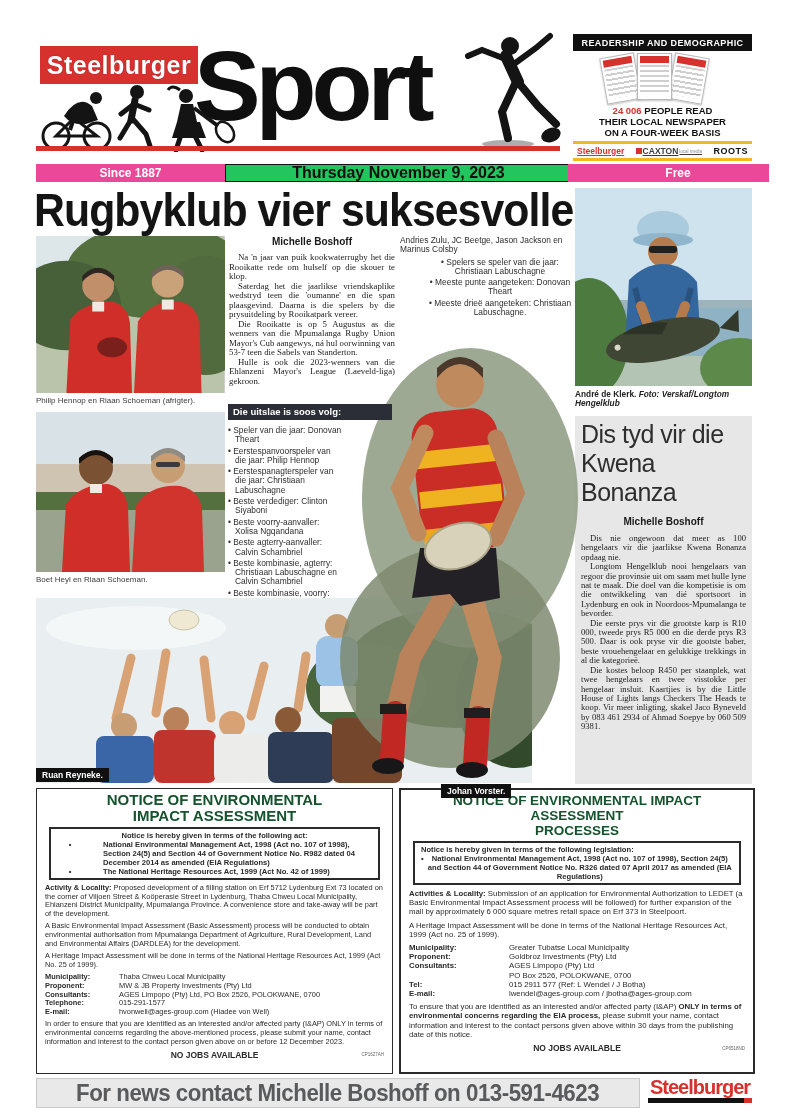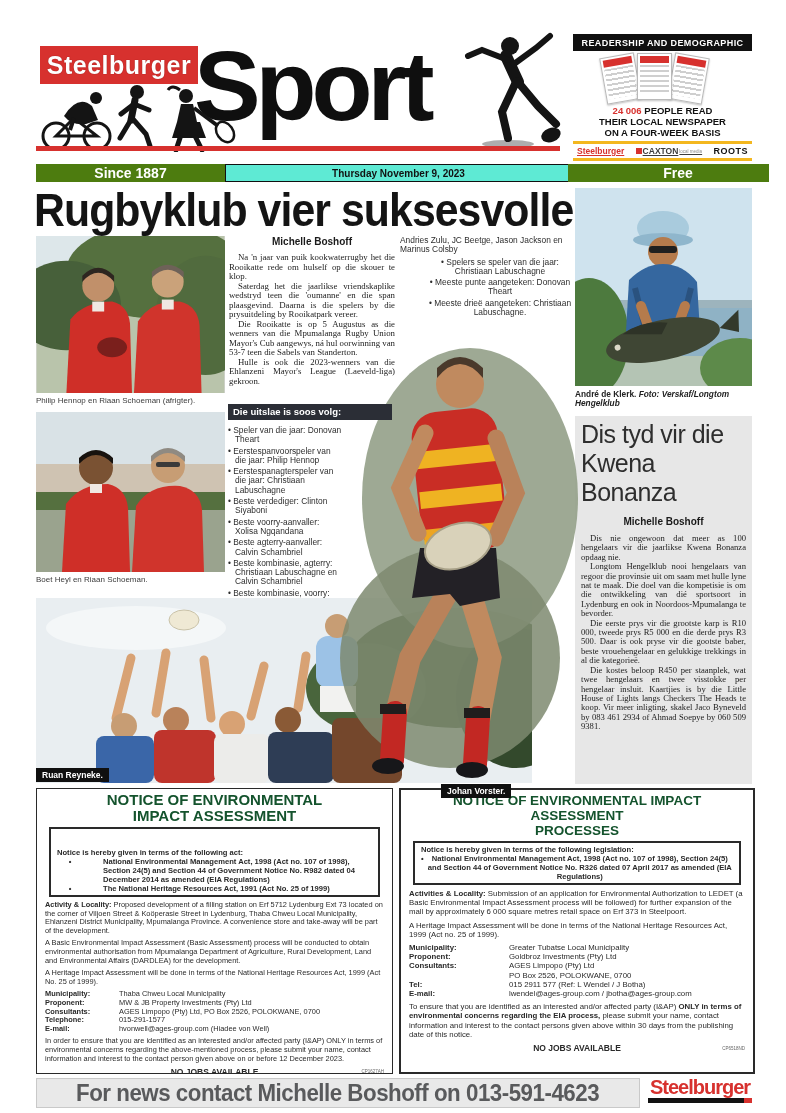--- a/index.html
+++ b/index.html
@@ -38,25 +38,25 @@
   .r-logos{margin-top:3px;height:20px;display:flex;align-items:center;justify-content:space-between;
            padding:0 4px;
            background:linear-gradient(#f3b71f 0 3px,#fff 3px calc(100% - 3px),#f3b71f calc(100% - 3px) 100%);}
   .lg-steel{color:#d7312e;font-weight:bold;font-size:8.5px;text-decoration:underline;}
   .lg-caxton{font-size:8.5px;font-weight:bold;color:#3c3c3c;display:flex;align-items:center;gap:1px;text-decoration:underline;}
   .cx-box{width:6px;height:6px;background:#d7312e;display:inline-block;}
   .cx-sub{font-size:4.5px;font-weight:normal;color:#8a8a8a;}
   .lg-roots{font-size:9px;font-weight:bold;color:#111;letter-spacing:.5px;}
 
   
-  .datebar{top:164px;height:18px;color:#fff;font-weight:bold;font-size:14px;
-           display:flex;align-items:center;justify-content:center;background:#4d7c0f;}
+  .datebar{top:164px;height:18px;color:#fff;font-weight:bold;font-size:12px;
+           display:flex;align-items:center;justify-content:center;background:#ec4899;}
   .db-since{left:36px;width:189px;}
-  .db-date{left:225px;width:347px;background:#5eead4;color:#111;border:1px solid #111;
-           box-sizing:border-box;font-size:10px;}
+  .db-date{left:225px;width:347px;background:#22c55e;color:#111;border:1px solid #111;
+           box-sizing:border-box;font-size:16px;}
   .db-free{left:568px;width:182px;padding-left:19px;}
 
   
   .headline{left:34px;top:183px;width:600px;font-size:46px;font-weight:bold;letter-spacing:-1px;
             color:#141414;white-space:nowrap;transform:scaleX(.93);transform-origin:left;}
 
   
   .photo{overflow:hidden;background:#d8d8d8;}
   .ph1{left:36px;top:236px;width:189px;height:157px;}
   .ph2{left:36px;top:412px;width:189px;height:160px;}
@@ -97,21 +97,21 @@
   
   .notice{top:788px;height:286px;border:1px solid #2a2a2a;box-sizing:border-box;
           padding:3px 8px;overflow:hidden;color:#2a2a2a;position:absolute;}
   .nt-left{left:36px;width:357px;}
   .nt-right{left:399px;width:356px;border-width:2px;}
   .nt-title{text-align:center;font-weight:bold;color:#14532d;}
   .nt-left .nt-title{font-size:15px;line-height:16px;}
   .nt-right .nt-title{font-size:13.5px;line-height:15px;}
   .legal-box{border:2px solid #2a2a2a;margin:3px 4px;padding:2px 6px;font-weight:bold;}
   .legal-intro{font-size:7.6px;line-height:9px;}
-  .nt-left .legal-intro{text-align:left;margin-top:17px;}
+  .nt-left .legal-intro{text-align:center;}
   .legal-item{display:flex;font-size:7.6px;line-height:9px;}
   .nt-left .lbul{width:26px;text-align:center;flex:none;}
   .nt-left .ltext{padding-left:20px;}
   .nt-right .legal-item{justify-content:center;text-align:center;}
   .nt-right .lbul{margin-right:3px;}
   .nt-body{font-size:7.4px;line-height:8.6px;}
   .nt-right .nt-body{font-size:7.8px;line-height:9.2px;}
   .nt-body p{margin:4px 0 0;}
   .crow{display:flex;}
   .cl{width:74px;flex:none;font-weight:bold;}
@@ -378,21 +378,21 @@
     <div class="nt-title">IMPACT ASSESSMENT</div>
     <div class="legal-box">
       <div class="legal-intro">Notice is hereby given in terms of the following act:</div>
       <div>
           <div class="legal-item">
             <span class="lbul">•</span>
             <span class="ltext">National Environmental Management Act, 1998 (Act no. 107 of 1998), Section 24(5) and Section 44 of Government Notice No. R982 dated 04 December 2014 as amended (EIA Regulations)</span>
           </div>
           <div class="legal-item">
             <span class="lbul">•</span>
-            <span class="ltext">The National Heritage Resources Act, 1991 (Act No. 25 of 1999)</span>
+            <span class="ltext">The National Heritage Resources Act, 1999 (Act No. 42 of 1999)</span>
           </div>
         </div>
     </div>
     <div class="nt-body">
       <p><b>Activity &amp; Locality: </b><span>Proposed development of a filling station on Erf 5712 Lydenburg Ext 73 located on the corner of Viljoen Street &amp; Koöperasie Street in Lydenburg, Thaba Chweu Local Municipality, Ehlanzeni District Municipality, Mpumalanga Province. A convenience store and take-away will be part of the development.</span></p>
       <p>A Basic Environmental Impact Assessment (Basic Assessment) process will be conducted to obtain environmental authorisation from Mpumalanga Department of Agriculture, Rural Development, Land and Environmental Affairs (DARDLEA) for the development.</p>
       <p>A Heritage Impact Assessment will be done in terms of the National Heritage Resources Act, 1999 (Act No. 25 of 1999).</p>
       <div style="margin-top:4px;">
           <div class="crow">
             <span class="cl">Municipality:</span>

